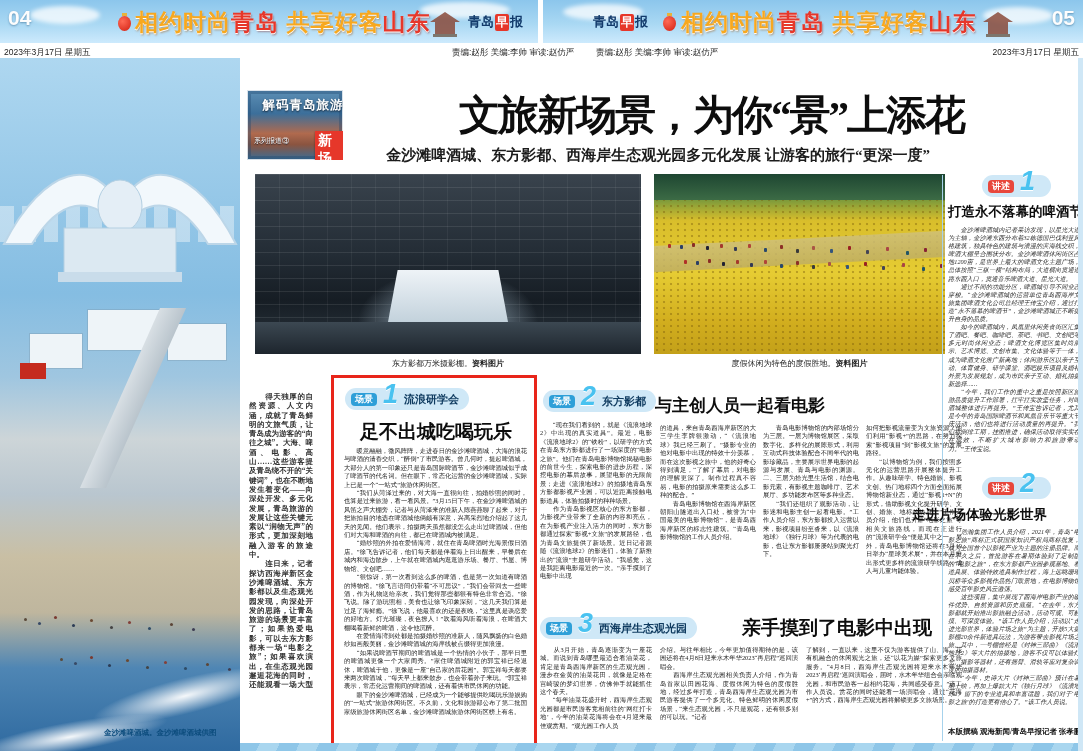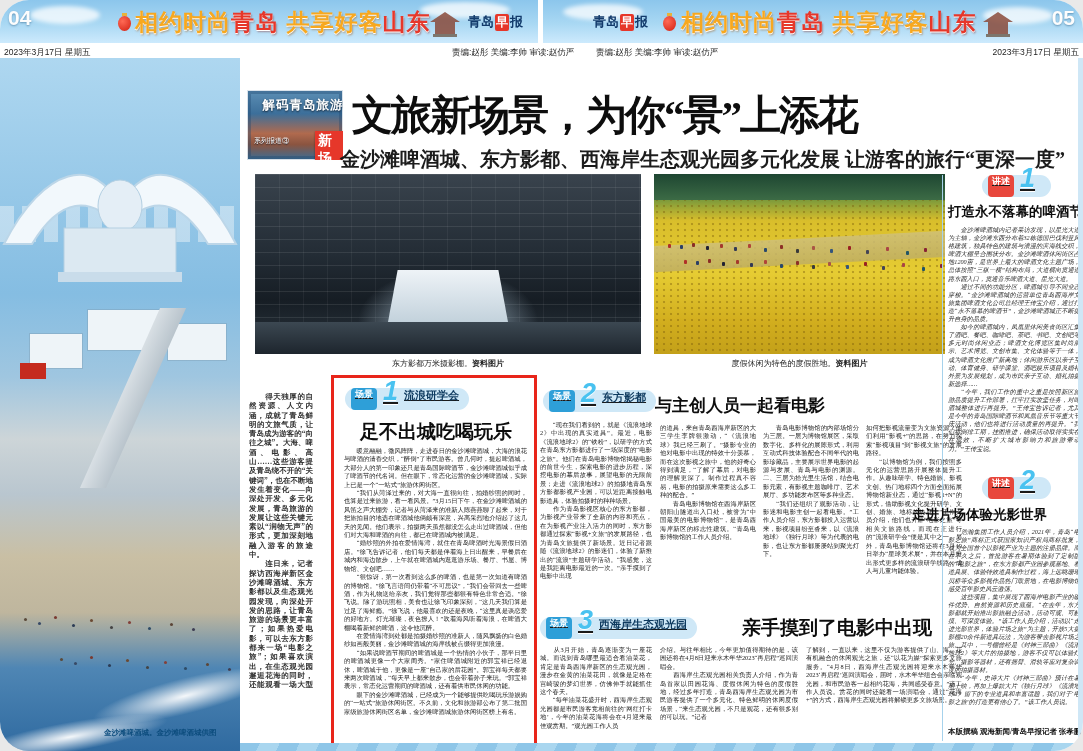--- a/index.html
+++ b/index.html
@@ -1,17 +1,17 @@
 <!DOCTYPE html>
 <html><head>
 <meta charset="utf-8">
 <style>
   html,body{margin:0;padding:0;background:#e9e9e9;}
   .page{position:relative;width:1083px;height:751px;background:#fff;overflow:hidden;
-        font-family:"Liberation Serif","DejaVu Serif",serif;color:#1a1a1a;border-radius:29px;}
+        font-family:"Liberation Serif","DejaVu Serif",serif;color:#1a1a1a;}
   .abs{position:absolute;}
   
   .banner{top:0;height:43px;overflow:hidden;
     background:linear-gradient(180deg,#8cc6ec 0%,#a9d8f3 55%,#cdeafd 100%);}
   .banner .cloud{position:absolute;background:rgba(255,255,255,.75);border-radius:50%;filter:blur(2px);}
   .pagenum{font-family:"Liberation Sans",sans-serif;font-weight:bold;font-size:21px;color:#fdfdfd;
     text-shadow:0 1px 2px rgba(40,90,130,.5);top:6px;}
   .btitle{top:7px;text-align:center;font-family:"Liberation Sans",sans-serif;font-weight:900;
     font-size:23px;letter-spacing:1px;white-space:nowrap;}
   .btitle .gold{color:#f7a81f;text-shadow:0 1px 0 #fff,1px 2px 2px rgba(160,80,0,.45);}
@@ -35,23 +35,23 @@
   .foam{border-radius:50%;background:radial-gradient(ellipse,rgba(255,255,255,.95),rgba(255,255,255,0) 70%);}
   .lp-cap{font-size:7.5px;color:#0d4d7e;font-weight:bold;white-space:nowrap;}
   
   .badge{left:247px;top:90px;width:96px;height:70px;overflow:hidden;
     background:linear-gradient(180deg,#5d8fb5 0%,#3c6f9a 34%,#b06a4e 62%,#8a5440 78%,#3a6e96 100%);
     box-shadow:inset 0 0 0 1px rgba(255,255,255,.8), inset 0 0 0 4px rgba(30,70,110,.35);}
   .badge .l1{top:7px;width:96px;text-align:center;color:#fff;font-weight:900;font-size:12.5px;letter-spacing:1px;text-shadow:0 1px 2px #123;padding-left:8px;}
   .badge .l2{top:46px;left:7px;color:#fff;font-size:7px;text-shadow:0 1px 1px #123;}
   .badge .tag{top:41px;left:52px;background:#e6372a;color:#fff;font-weight:900;font-size:14px;padding:1px 3px;box-shadow:0 1px 2px rgba(0,0,0,.4);margin-left:16px;}
   
-  .mainhead{left:352px;top:88px;width:612px;text-align:left;font-weight:900;font-size:41px;
+  .mainhead{left:352px;top:88px;width:612px;text-align:right;font-weight:900;font-size:41px;
     letter-spacing:-2px;color:#0d0d0d;font-family:"Liberation Serif",serif;white-space:nowrap;}
-  .subhead{left:340px;top:146px;width:636px;text-align:center;font-weight:bold;font-size:20px;color:#1c1c1c;white-space:nowrap;}
+  .subhead{left:340px;top:146px;width:636px;text-align:center;font-weight:bold;font-size:15px;color:#1c1c1c;white-space:nowrap;}
   
   .photo1{left:255px;top:174px;width:386px;height:180px;overflow:hidden;
     background:
       radial-gradient(ellipse 120px 70px at 50% 82%, #e3ebf1 0%, rgba(150,170,185,.55) 40%, rgba(40,55,68,0) 75%),
       repeating-linear-gradient(180deg, rgba(255,255,255,.09) 0 1px, rgba(0,0,0,0) 1px 13px),
       repeating-linear-gradient(90deg, rgba(255,255,255,.05) 0 1px, rgba(0,0,0,0) 1px 24px),
       linear-gradient(180deg,#39434d 0%,#232c35 45%,#161d24 70%,#2c3740 100%);}
   .p1wall{left:50%;top:96px;width:120px;height:52px;margin-left:-60px;background:linear-gradient(#eef3f7,#c3d2dc);
     clip-path:polygon(8% 0,92% 0,100% 100%,0 100%);}
   .p1floor{left:0;top:148px;width:386px;height:32px;background:linear-gradient(#3c4852,#1d252d);}
@@ -62,21 +62,21 @@
     background-size:7px 6px,100% 100%;}
   .p2trees{left:0;top:0;width:291px;height:26px;background:linear-gradient(180deg,#1e4632,#3c6b45);}
   .p2path{left:-10px;top:64px;width:330px;height:26px;background:linear-gradient(#cfc07a,#bfae62);transform:rotate(-3deg);opacity:.85;}
   .crowd{width:3px;height:4px;border-radius:1px;background:#b03028;
     box-shadow:12px 1px 0 #2b3f66,24px -1px 0 #8a2d25,38px 2px 0 #223,52px 0 0 #a5392c,66px 3px 0 #333a55,
     80px 0 0 #b04438,96px 4px 0 #29486b,112px 1px 0 #8d3026,128px 5px 0 #3a3a3a,144px 2px 0 #a54,
     162px 5px 0 #35557b,180px 2px 0 #922,198px 6px 0 #445,218px 3px 0 #a44,238px 7px 0 #256,256px 4px 0 #823;}
   .photocap{top:358px;text-align:center;font-size:8px;color:#222;white-space:nowrap;}
   .photocap b{font-weight:900;}
   
-  .bubble{display:flex;background:#cfe8f7;border-radius:13px;height:22px;padding:0 10px 0 6px;text-decoration:underline;}
+  .bubble{display:flex;align-items:center;background:#cfe8f7;border-radius:13px;height:22px;padding:0 10px 0 6px;}
   .bubble .lbl{font-family:"Liberation Sans",sans-serif;background:#2e9fd8;color:#fff;font-size:9px;font-weight:bold;
     padding:2px 4px;border-radius:4px;line-height:1;}
   .bubble .lbl.red{background:#e8473c;}
   .bubble .num{font-family:"Liberation Sans",sans-serif;color:#49c2f0;font-size:27px;font-weight:900;
     font-style:italic;line-height:1;margin:-10px 6px 0 6px;text-shadow:0 1px 0 #fff;}
   .bubble .nm{font-family:"Liberation Sans",sans-serif;color:#0e3a5f;font-weight:bold;font-size:11px;white-space:nowrap;}
   
   .intro{left:249px;top:392px;width:64px;height:296px;font-size:7.5px;line-height:9.3px;font-weight:bold;
     color:#333;text-align:justify;white-space:pre-line;overflow:hidden;}
   .colhead{font-weight:900;color:#0d0d0d;white-space:nowrap;}

